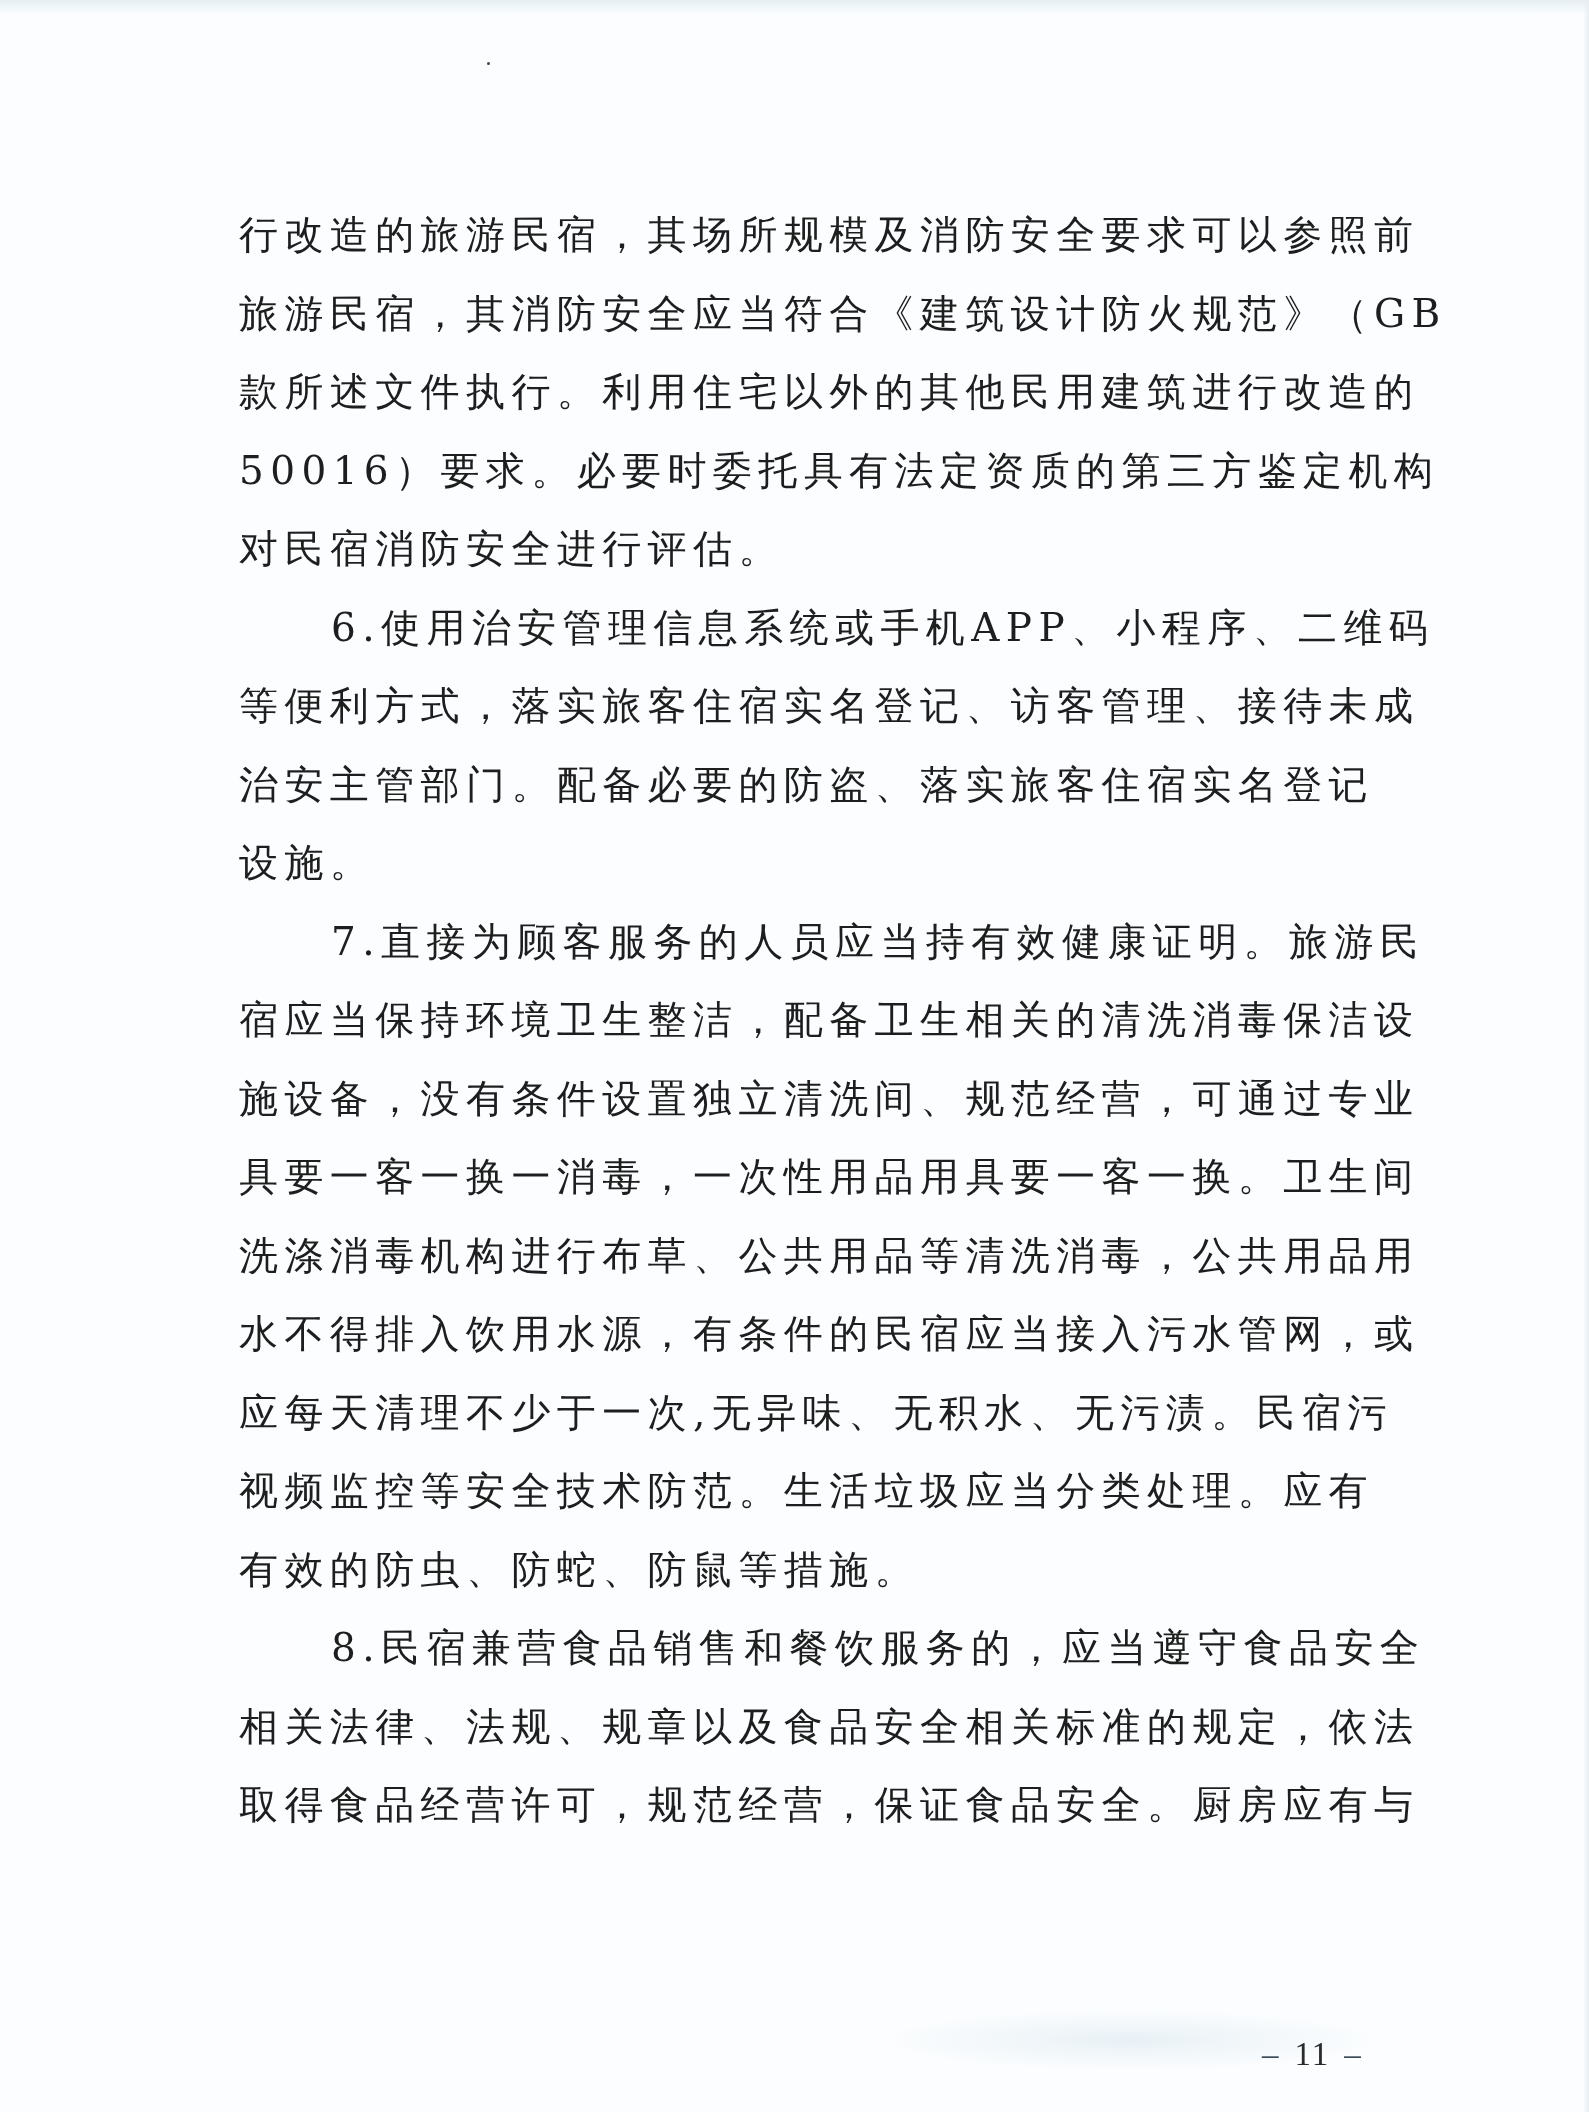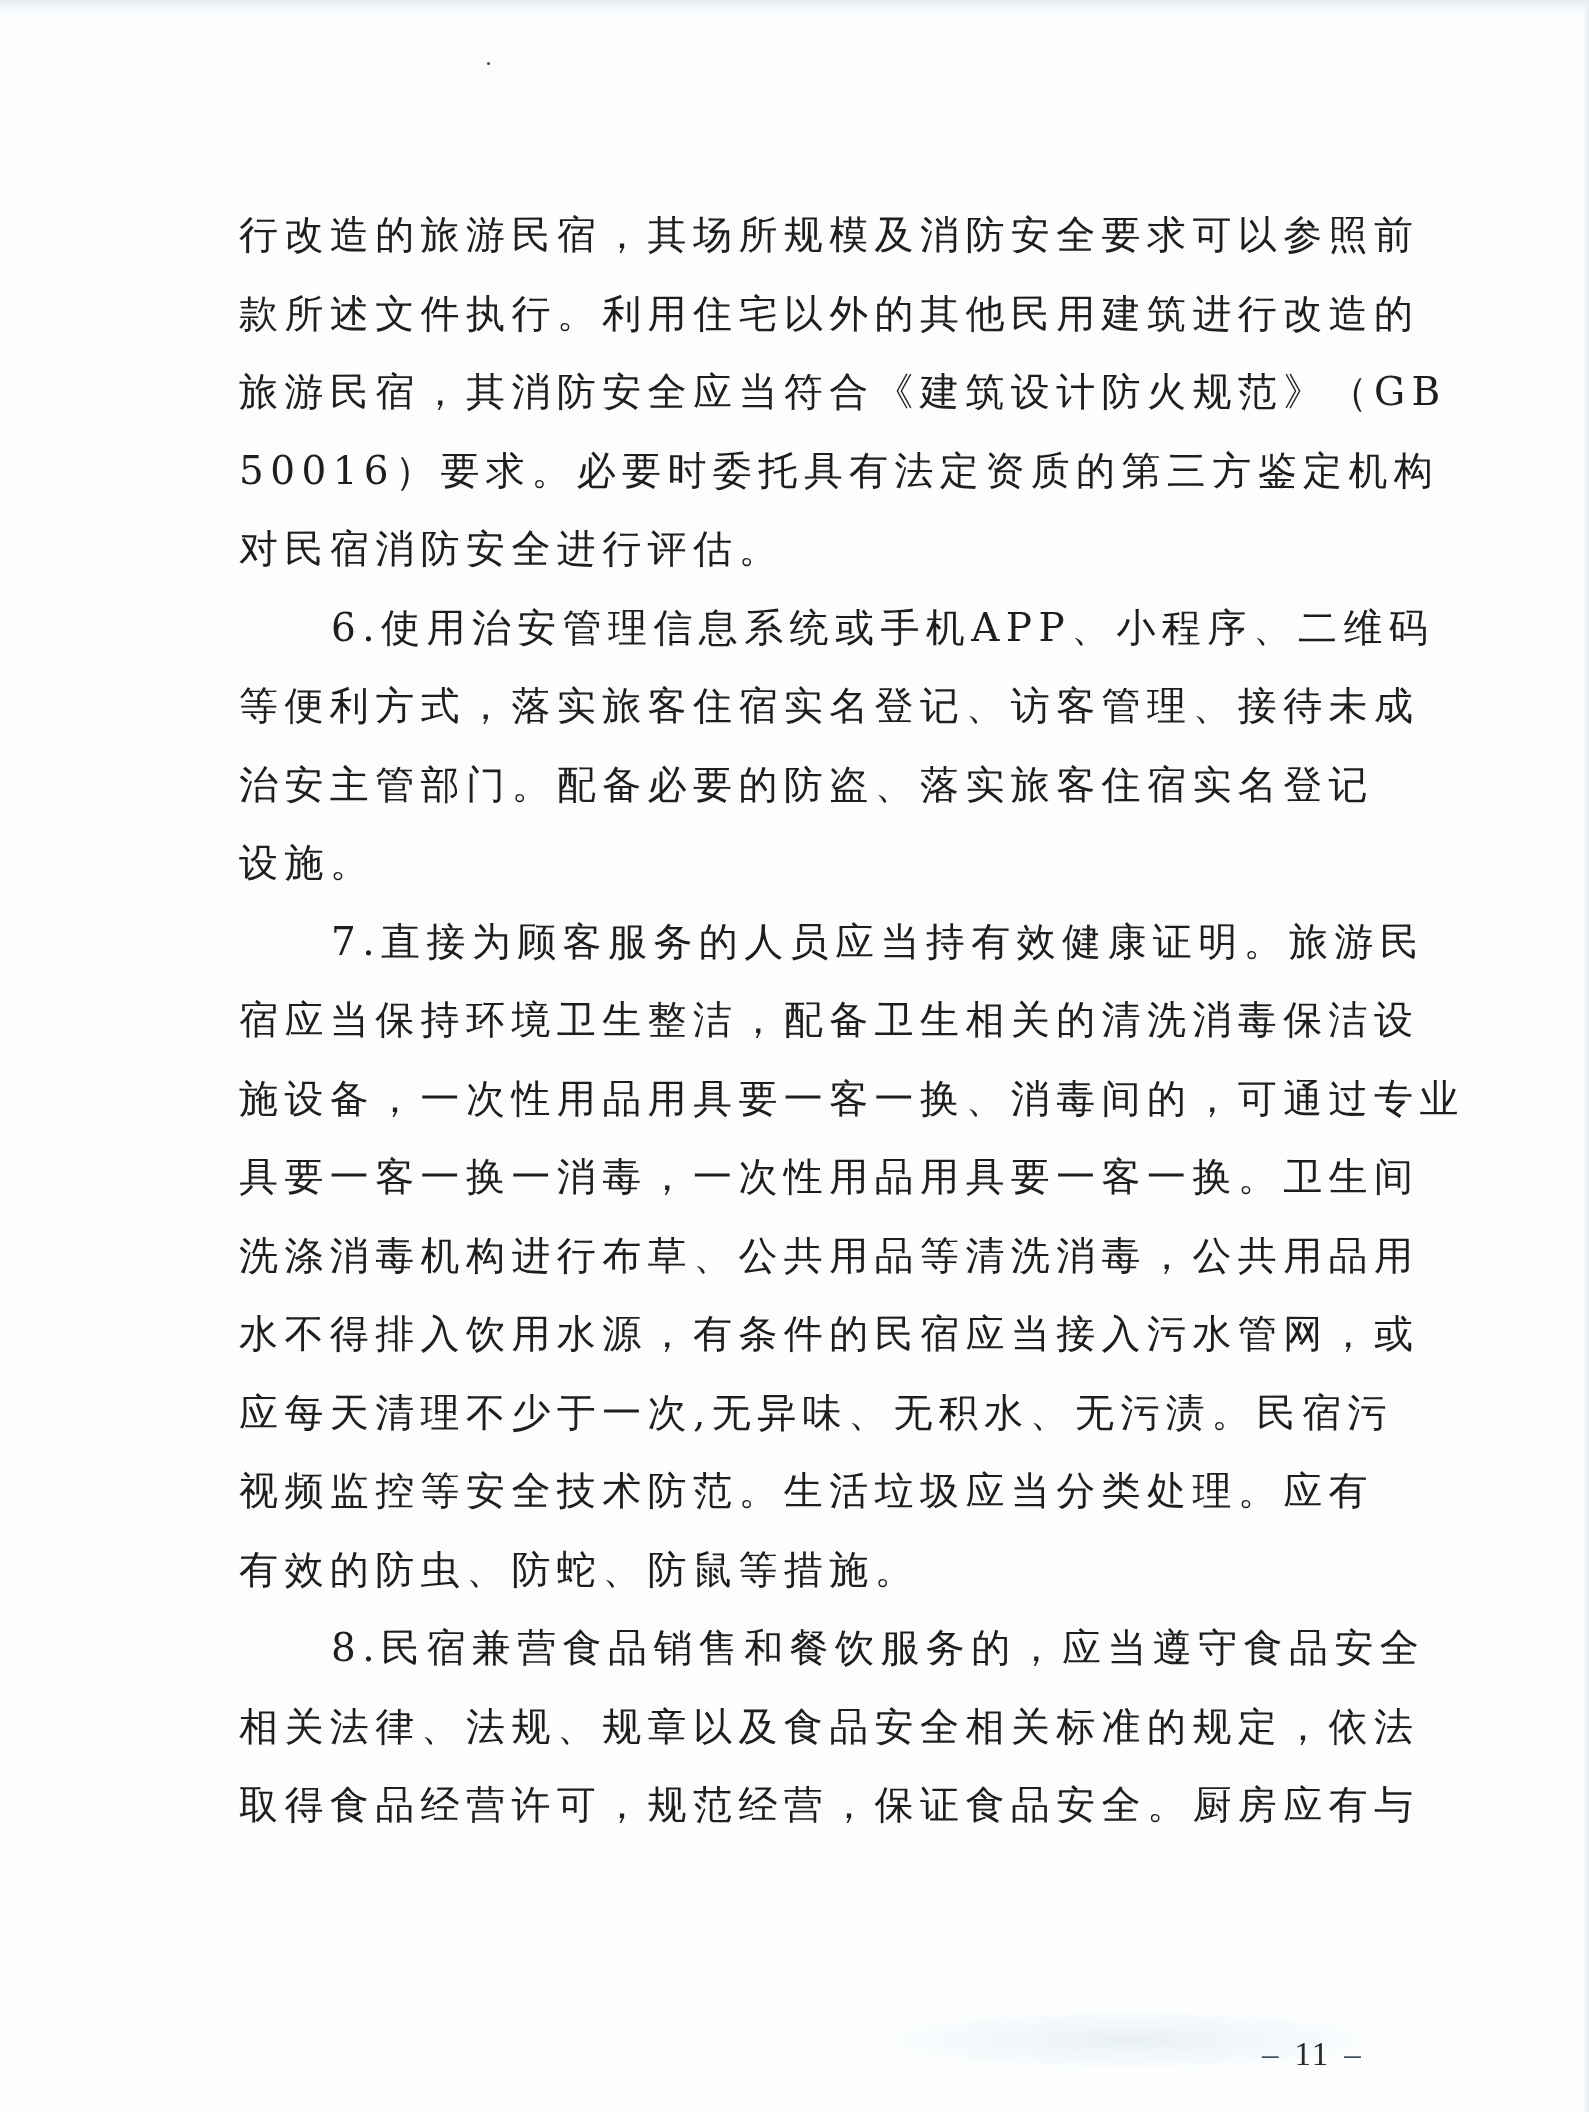--- a/index.html
+++ b/index.html
@@ -78,37 +78,37 @@
 <body>
 
 <div class="scan-edge-top"></div>
 <div class="scan-edge-right"></div>
 <div class="speck"></div>
 
 <div class="page">
 
   <p class="para">
     <span class="line">行改造的旅游民宿，其场所规模及消防安全要求可以参照前</span>
+    <span class="line">旅游民宿，其消防安全应当符合《建筑设计防火规范》（GB</span>
     <span class="line">款所述文件执行。利用住宅以外的其他民用建筑进行改造的</span>
-    <span class="line">旅游民宿，其消防安全应当符合《建筑设计防火规范》（GB</span>
     <span class="line">50016）要求。必要时委托具有法定资质的第三方鉴定机构</span>
     <span class="line">对民宿消防安全进行评估。</span>
   </p>
 
   <p class="para">
     <span class="line" style="padding-left:92px">6.使用治安管理信息系统或手机APP、小程序、二维码</span>
     <span class="line">等便利方式，落实旅客住宿实名登记、访客管理、接待未成</span>
     <span class="line">治安主管部门。配备必要的防盗、落实旅客住宿实名登记</span>
     <span class="line">设施。</span>
   </p>
 
   <p class="para">
     <span class="line" style="padding-left:92px">7.直接为顾客服务的人员应当持有效健康证明。旅游民</span>
     <span class="line">宿应当保持环境卫生整洁，配备卫生相关的清洗消毒保洁设</span>
-    <span class="line">施设备，一次性用品用具要一客一换、消毒间的，可通过专业</span>
+    <span class="line">施设备，没有条件设置独立清洗间、规范经营，可通过专业</span>
     <span class="line">具要一客一换一消毒，一次性用品用具要一客一换。卫生间</span>
     <span class="line">洗涤消毒机构进行布草、公共用品等清洗消毒，公共用品用</span>
     <span class="line">水不得排入饮用水源，有条件的民宿应当接入污水管网，或</span>
     <span class="line">应每天清理不少于一次,无异味、无积水、无污渍。民宿污</span>
     <span class="line">视频监控等安全技术防范。生活垃圾应当分类处理。应有</span>
     <span class="line">有效的防虫、防蛇、防鼠等措施。</span>
   </p>
 
   <p class="para">
     <span class="line" style="padding-left:92px">8.民宿兼营食品销售和餐饮服务的，应当遵守食品安全</span>

